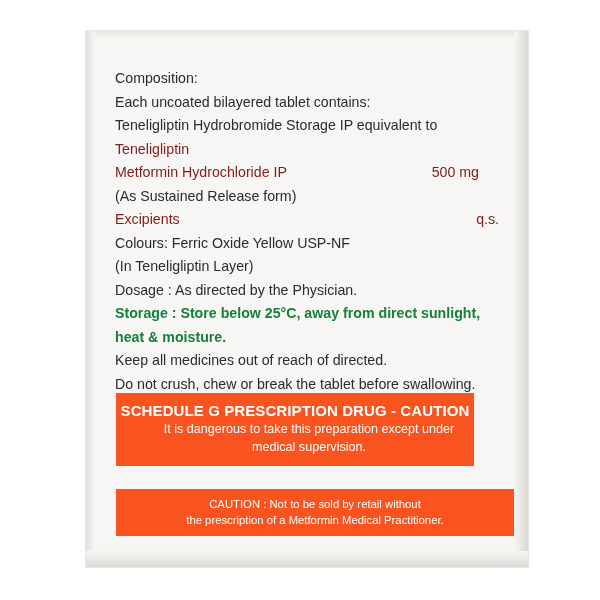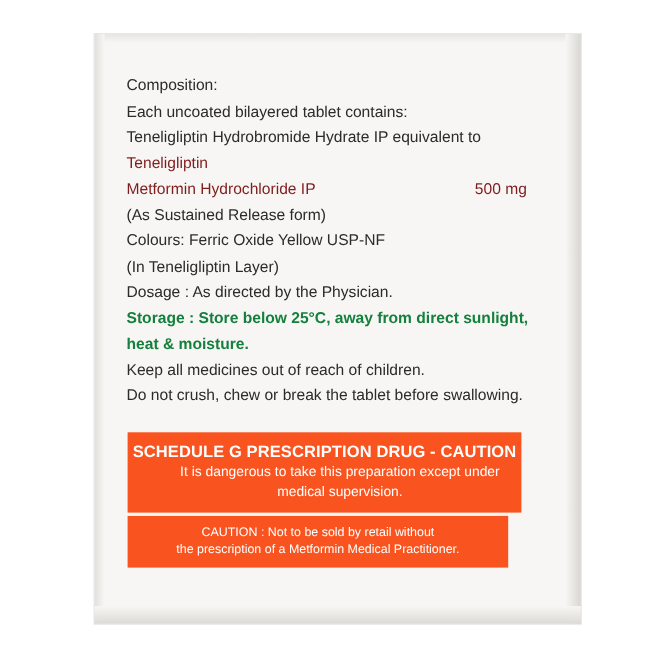--- a/index.html
+++ b/index.html
@@ -110,22 +110,22 @@
   }
   .panel-main .p-sub {
     font-size: 12.6px;
     line-height: 18px;
     font-weight: normal;
     margin-left: 28px;
   }
   .panel-second {
     position: absolute;
     left: 30px;
-    top: 438px;
-    width: 346px;
+    top: 458px;
+    width: 398px;
     height: 47px;
     padding-top: 7px;
   }
   .panel-second .p-line {
     font-size: 11.3px;
     line-height: 16px;
   }
 </style>
 </head>
 <body>
@@ -134,41 +134,45 @@
   <div class="carton">
     <div class="edge-top"></div>
     <div class="edge-left"></div>
     <div class="edge-right"></div>
     <div class="edge-bottom"></div>
 
     <div class="content">
       <div class="line">Composition:</div>
       <div class="line">Each uncoated bilayered tablet contains:</div>
 
-      <div class="line">Teneligliptin Hydrobromide Hydrate  IP  equivalent to</div>
+      <div class="line">Teneligliptin Hydrobromide Storage  IP  equivalent to</div>
       <div class="row">
         <span>Teneligliptin</span>
       </div>
 
       <div class="row">
         <span>Metformin Hydrochloride IP</span>
         <span class="val">500 mg</span>
       </div>
       <div class="line">(As Sustained Release form)</div>
 
+      <div class="row excip">
+        <span>Excipients</span>
+        <span class="val">q.s.</span>
+      </div>
 
       <div class="line">Colours: Ferric Oxide Yellow USP-NF</div>
       <div class="line">(In Teneligliptin Layer)</div>
 
       <div class="line">Dosage : As directed by the Physician.</div>
 
       <div class="line bold">Storage : Store below 25°C, away from direct sunlight,</div>
       <div class="line bold">heat &amp; moisture.</div>
 
-      <div class="line">Keep all medicines out of reach of children.</div>
+      <div class="line">Keep all medicines out of reach of directed.</div>
       <div class="line">Do not crush, chew or break the tablet before swallowing.</div>
     </div>
 
     <div class="panel panel-main">
       <div class="p-title">SCHEDULE G PRESCRIPTION DRUG - CAUTION</div>
       <div class="p-sub">It is dangerous to take this preparation except under</div>
       <div class="p-sub">medical supervision.</div>
     </div>
 
     <div class="panel panel-second">

